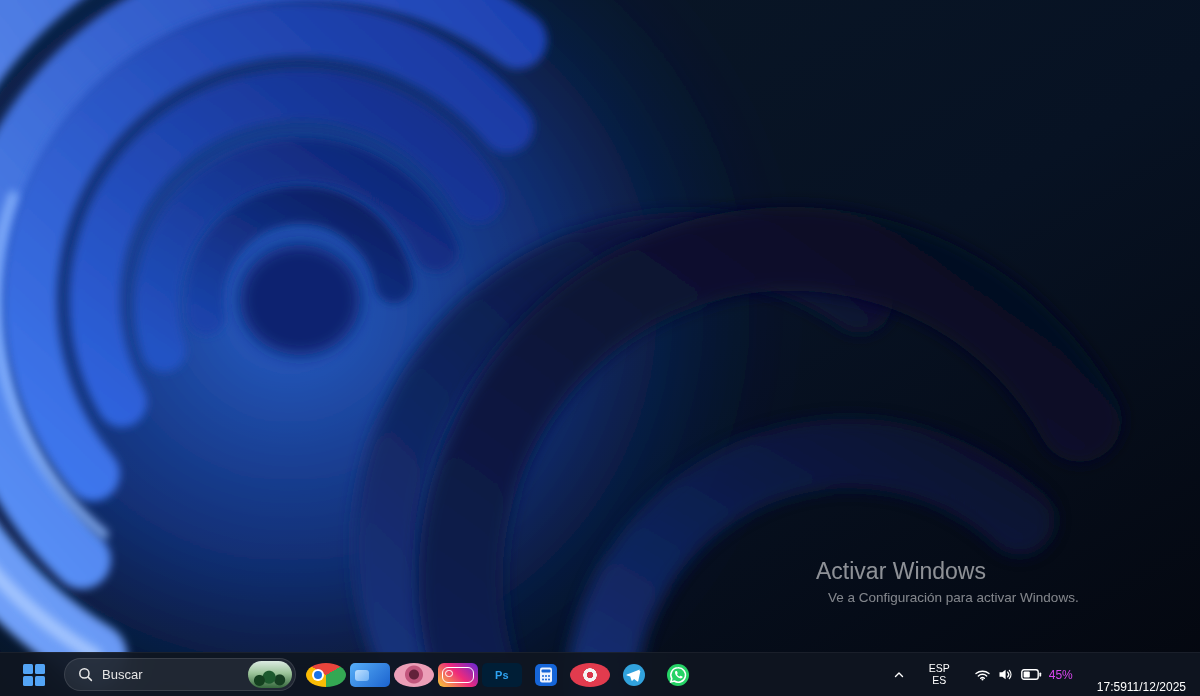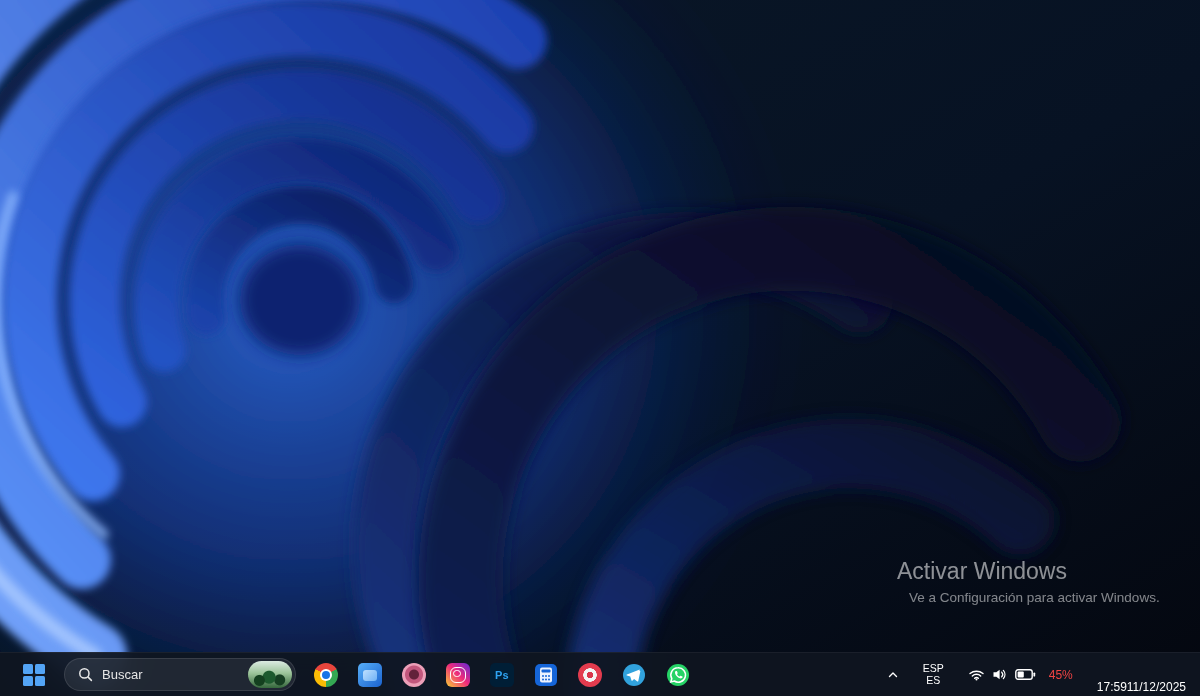--- a/index.html
+++ b/index.html
@@ -2,21 +2,21 @@
 <html><head>
 <meta charset="utf-8">
 <style>
   *{box-sizing:border-box}
   html,body{margin:0;padding:0;background:#04070f}
   .screen{position:relative;width:1200px;height:696px;overflow:hidden;background:#04070f;
           font-family:"Liberation Sans",sans-serif}
   .wallpaper{position:absolute;inset:0;width:100%;height:100%;display:block}
 
   
-  .watermark{position:absolute;left:897px;top:558px;pointer-events:none}
+  .watermark{position:absolute;left:816px;top:558px;pointer-events:none}
   .wm-title{font-size:23px;font-weight:400;color:rgba(255,255,255,.55);margin:0}
   .wm-sub{font-size:13.5px;color:rgba(255,255,255,.5);margin:5px 12px 0}
 
   
   .taskbar{position:absolute;left:0;bottom:0;width:100%;height:44px;
            background:rgba(15,21,32,.93);backdrop-filter:blur(18px);
            border-top:1px solid rgba(255,255,255,.05);
            display:flex;align-items:center;justify-content:space-between;padding:13px 4px}
   .tb-left{display:flex;align-items:center;gap:4px;padding-left:10px}
   .tb-right{display:flex;align-items:flex-start;gap:12px;padding-right:4px}
@@ -30,21 +30,21 @@
               padding:0 3px 0 13px;background:rgba(255,255,255,.08);
               border:1px solid rgba(255,255,255,.11);border-radius:17px;cursor:pointer}
   .search-text{color:#e6e6e6;font-size:13px}
   .search-img{margin-left:auto;width:44px;height:27px;border-radius:14px;
       background:
         radial-gradient(circle at 26% 72%, #14401f 0 5px, transparent 6px),
         radial-gradient(circle at 48% 60%, #1d5a2e 0 6px, transparent 7px),
         radial-gradient(circle at 72% 70%, #163f22 0 5px, transparent 6px),
         linear-gradient(180deg,#dcebe2 0%,#9cc49a 45%,#35673c 100%)}
 
-  .ic{display:block;width:24px;height:24px;position:relative}
+  .ic{display:block;width:40px;height:24px;position:relative}
   .ic-chrome{border-radius:50%;
       background:conic-gradient(from -60deg,#e8453c 0 120deg,#34a853 0 240deg,#fbbc05 0 360deg)}
   .ic-chrome::before{content:"";position:absolute;left:6px;top:6px;width:12px;height:12px;border-radius:50%;background:#fff}
   .ic-chrome::after{content:"";position:absolute;left:8px;top:8px;width:8px;height:8px;border-radius:50%;background:#1a73e8}
   .ic-blueapp{border-radius:5px;background:linear-gradient(135deg,#57aef7 0%,#1b63cf 100%)}
   .ic-blueapp::before{content:"";position:absolute;left:5px;top:7px;width:14px;height:11px;border-radius:3px;
       background:linear-gradient(135deg,#bfe0ff,#6fb1f5)}
   .ic-pink{border-radius:50%;
       background:radial-gradient(circle at 50% 48%,#63213a 0 4.5px,#c2577d 5.5px 8.5px,#ec9fb8 9.5px 12px)}
   .ic-insta{border-radius:6px;background:linear-gradient(45deg,#f9ce34 0%,#ee2a7b 52%,#6228d7 100%)}
@@ -53,21 +53,21 @@
   .ic-ps{border-radius:5px;background:#001e36;color:#2ea3f2;font-size:11px;font-weight:700;
          display:flex;align-items:center;justify-content:center;letter-spacing:.2px}
   .ic-red{border-radius:50%;
       background:radial-gradient(circle,#d8354a 0 3px,#f3f3f3 3.5px 6.5px,#e23b4e 7px 12px)}
   .ic-svg{display:flex;align-items:center;justify-content:center}
 
   .tray-btn{display:flex;align-items:center;justify-content:center;height:40px;border:none;
             background:transparent;border-radius:6px;padding:0 6px;cursor:pointer;color:#fff}
   .lang{flex-direction:column;line-height:11px;font-size:10.5px;gap:1px}
   .status{gap:7px}
-  .batt-text{font-size:12px;color:#ef4444;margin-left:6px}
+  .batt-text{font-size:12px;color:#d946ef;margin-left:0}
   .clock{flex-direction:row;align-items:flex-end;line-height:15px;font-size:12px}
 </style>
 </head>
 <body>
 
 <div class="screen">
 
   <svg class="wallpaper" viewBox="0 0 1200 696" preserveAspectRatio="none">
     <defs>
       <linearGradient id="bg" x1="0" y1="0" x2="1" y2="1">

